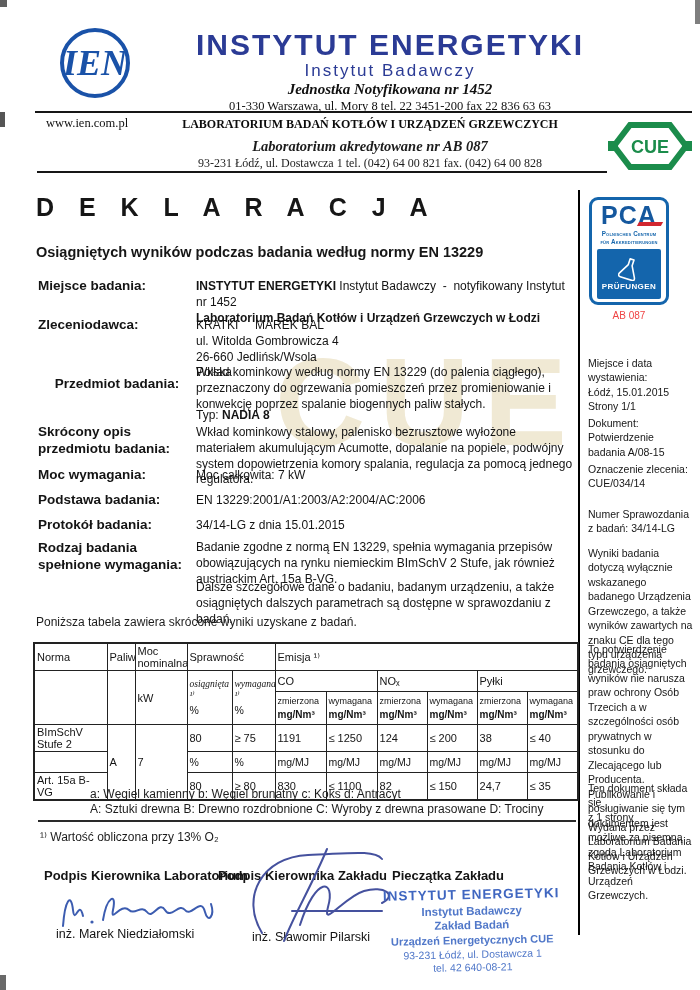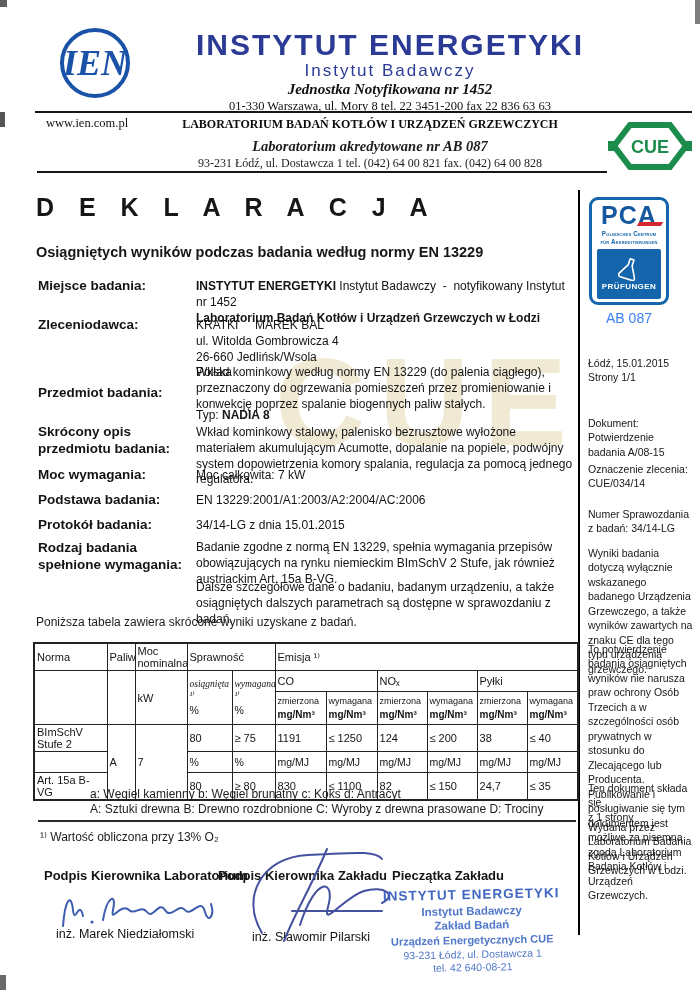--- a/index.html
+++ b/index.html
@@ -87,21 +87,21 @@
     border-radius:9px;background:#fff;text-align:center;z-index:2;box-sizing:border-box;}
   .pca-word{position:relative;font-size:25px;font-weight:bold;color:#15589e;
     letter-spacing:1px;line-height:1;margin-top:3px;font-family:"Liberation Sans",sans-serif;}
   .pca-red{position:absolute;left:46px;top:19px;width:24px;height:4px;background:#d22730;
     transform:skewX(-30deg);}
   .pca-small{font-size:6.3px;font-weight:bold;color:#1465ac;letter-spacing:.2px;
     font-variant:small-caps;line-height:1.25;margin-top:2px;}
   .pca-blue{margin:3px auto 0;width:64px;height:50px;background:#1465ac;border-radius:2px;
     display:flex;flex-direction:column;align-items:center;justify-content:center;}
   .pca-blue .pruef{color:#fff;font-size:8px;font-weight:bold;letter-spacing:.4px;margin-top:1px;}
-  .ab087{left:589px;top:310px;width:80px;text-align:center;font-size:14px;color:#3b82f6;z-index:2;}
+  .ab087{left:589px;top:310px;width:80px;text-align:center;font-size:10px;color:#ef4444;z-index:2;}
 </style>
 </head>
 <body>
 
 <div class="page">
 
   <div class="artifact" style="left:0;top:0;width:7px;height:7px;opacity:.75;"></div>
   <div class="artifact" style="left:0;top:112px;width:5px;height:15px;opacity:.8;"></div>
   <div class="artifact" style="left:0;top:975px;width:6px;height:15px;opacity:.7;"></div>
   <div class="artifact" style="left:695px;top:0;width:5px;height:24px;opacity:.6;"></div>
@@ -148,20 +148,21 @@
         <path d="M9 2 L13 2 L13 8 L19 19 Q20 22 17 22 L5 22 Q2 22 3 19 L9 8 Z" fill="none" stroke="#ffffff" stroke-width="1.6" stroke-linejoin="round" transform="rotate(18 11 12)"></path>
       </svg>
       <div class="pruef">PRÜFUNGEN</div>
     </div>
   </div>
   <div class="abs ab087">AB 087</div>
 
   <div class="abs vline"></div>
 
   <div class="abs side" style="top:356px;">
+    <div>Miejsce i data wystawienia:</div>
     <div>Łódź, 15.01.2015</div>
     <div>Strony 1/1</div>
   </div>
   <div class="abs side" style="top:416px;">
     <div>Dokument: Potwierdzenie</div>
     <div>badania A/08-15</div>
   </div>
   <div class="abs side" style="top:462px;">
     <div>Oznaczenie zlecenia:</div>
     <div>CUE/034/14</div>
@@ -185,21 +186,21 @@
   </div>
 
   <div class="abs z flabel" style="top:317px;">Zleceniodawca:</div>
   <div class="abs z fvalue" style="top:318px;">
     <div class="val-line">KRATKI     MAREK BAL</div>
     <div class="val-line">ul. Witolda Gombrowicza 4</div>
     <div class="val-line">26-660 Jedlińsk/Wsola</div>
     <div class="val-line">Polska</div>
   </div>
 
-  <div class="abs z flabel" style="top:385px;">Przedmiot badania:</div>
+  <div class="abs z flabel" style="top:376px;text-align:center;">Przedmiot badania:</div>
   <div class="abs z fvalue" style="top:365px;">Wkład kominkowy według normy EN 13229 (do palenia ciągłego), przeznaczony do ogrzewania pomieszczeń przez promieniowanie i konwekcję poprzez spalanie biogennych paliw stałych.</div>
   <div class="abs z fvalue" style="top:408px;">
     <span>Typ:  </span><span class="b">NADIA 8</span>
   </div>
 
   <div class="abs z flabel" style="top:424px;">Skrócony opis przedmiotu badania:</div>
   <div class="abs z fvalue" style="top:425px;">Wkład kominkowy stalowy, palenisko bezrusztowe wyłożone materiałem akumulującym Acumotte, dopalanie na popiele, podwójny system dopowietrzenia komory spalania, regulacja za pomocą jednego regulatora.</div>
 
   <div class="abs z flabel" style="top:467px;">Moc wymagania:</div>
   <div class="abs z fvalue" style="top:468px;">Moc całkowita: 7 kW</div>

